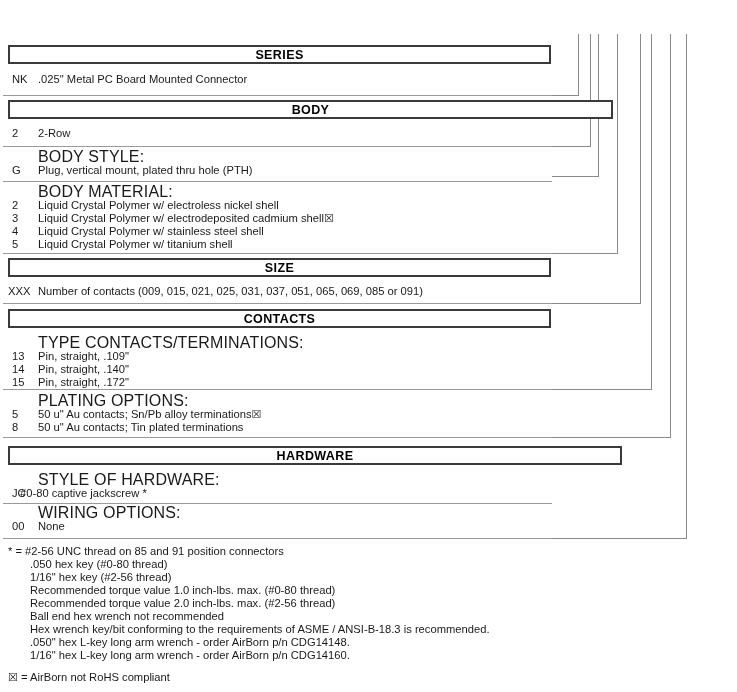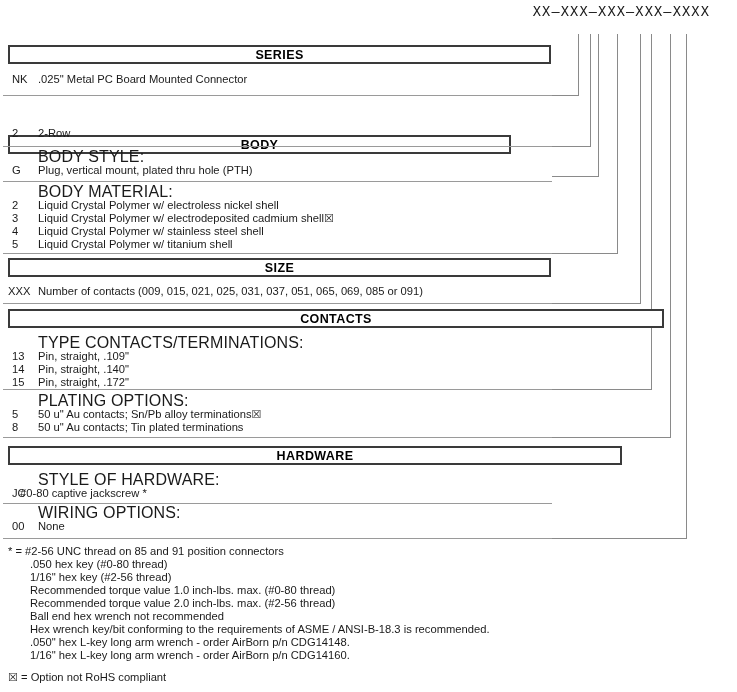--- a/index.html
+++ b/index.html
@@ -100,21 +100,20 @@
     font-size: 11.2px;
     line-height: 13.4px;
     white-space: nowrap;
     color: #1a1a1a;
   }
 </style>
 </head>
 <body>
 
 <div id="partnumber-block">
-  <span class="pn-line">XX–XXX–XXX–XXX–XXXX</span>
 </div>
 
 <svg id="leader-lines" viewBox="0 0 737 692">
   <g stroke="#8a8a8a" stroke-width="1" fill="none" shape-rendering="crispEdges">
 
     <path d="M578.5 34 L578.5 95.5 L551.5 95.5"></path>
 
     <path d="M590.5 34 L590.5 146.5 L551.5 146.5"></path>
 
     <path d="M598.5 34 L598.5 176.5 L551.5 176.5"></path>
@@ -131,21 +130,21 @@
   </g>
 </svg>
 
 <div class="header-bar" style="top:45px; width:543px;">
   <span>SERIES</span>
 </div>
 <div class="opt-code" style="left:12px; top:73px;">NK</div>
 <div class="opt-row" style="left:38px; top:73px;">.025" Metal PC Board Mounted Connector</div>
 <div class="section-rule" style="top:95px; width:549px;"></div>
 
-<div class="header-bar" style="top:100px; width:503px;margin-top:35px;">
+<div class="header-bar" style="top:100px; width:605px;">
   <span>BODY</span>
 </div>
 <div class="opt-code" style="left:12px; top:127px;">2</div>
 <div class="opt-row" style="left:38px; top:127px;">2-Row</div>
 <div class="section-rule" style="top:146px; width:549px;"></div>
 
 <div class="sub-title" style="left:38px; top:150px;">BODY STYLE:</div>
 <div class="opt-code" style="left:12px; top:164px;">G</div>
 <div class="opt-row" style="left:38px; top:164px;">Plug, vertical mount, plated thru hole (PTH)</div>
 <div class="section-rule" style="top:181px; width:549px;"></div>
@@ -161,21 +160,21 @@
 <div class="opt-row" style="left:38px; top:238px;">Liquid Crystal Polymer w/ titanium shell</div>
 <div class="section-rule" style="top:253px; width:549px;"></div>
 
 <div class="header-bar" style="top:258px; width:543px;">
   <span>SIZE</span>
 </div>
 <div class="opt-code" style="left:8px; top:285px;">XXX</div>
 <div class="opt-row" style="left:38px; top:285px;">Number of contacts (009, 015, 021, 025, 031, 037, 051, 065, 069, 085 or 091)</div>
 <div class="section-rule" style="top:303px; width:549px;"></div>
 
-<div class="header-bar" style="top:309px; width:656px;">
+<div class="header-bar" style="top:309px; width:543px;">
   <span>CONTACTS</span>
 </div>
 <div class="sub-title" style="left:38px; top:336px;">TYPE CONTACTS/TERMINATIONS:</div>
 <div class="opt-code" style="left:12px; top:350px;">13</div>
 <div class="opt-row" style="left:38px; top:350px;">Pin, straight, .109"</div>
 <div class="opt-code" style="left:12px; top:363px;">14</div>
 <div class="opt-row" style="left:38px; top:363px;">Pin, straight, .140"</div>
 <div class="opt-code" style="left:12px; top:376px;">15</div>
 <div class="opt-row" style="left:38px; top:376px;">Pin, straight, .172"</div>
 <div class="section-rule" style="top:389px; width:549px;"></div>
@@ -203,13 +202,13 @@
 <div class="footnote" style="left:8px;  top:545px;">* = #2-56 UNC thread on 85 and 91 position connectors</div>
 <div class="footnote" style="left:30px; top:558px;">.050 hex key (#0-80 thread)</div>
 <div class="footnote" style="left:30px; top:571px;">1/16" hex key (#2-56 thread)</div>
 <div class="footnote" style="left:30px; top:584px;">Recommended torque value 1.0 inch-lbs. max. (#0-80 thread)</div>
 <div class="footnote" style="left:30px; top:597px;">Recommended torque value 2.0 inch-lbs. max. (#2-56 thread)</div>
 <div class="footnote" style="left:30px; top:610px;">Ball end hex wrench not recommended</div>
 <div class="footnote" style="left:30px; top:623px;">Hex wrench key/bit conforming to the requirements of ASME / ANSI-B-18.3 is recommended.</div>
 <div class="footnote" style="left:30px; top:636px;">.050" hex L-key long arm wrench - order AirBorn p/n CDG14148.</div>
 <div class="footnote" style="left:30px; top:649px;">1/16" hex L-key long arm wrench - order AirBorn p/n CDG14160.</div>
 
-<div class="footnote" style="left:8px; top:671px;"><span class="rohs-mark">☒</span> <span>= Option not RoHS compliant</span></div>
+<div class="footnote" style="left:8px; top:671px;"><span class="rohs-mark">☒</span> <span>= AirBorn not RoHS compliant</span></div>
 
 </body></html>

